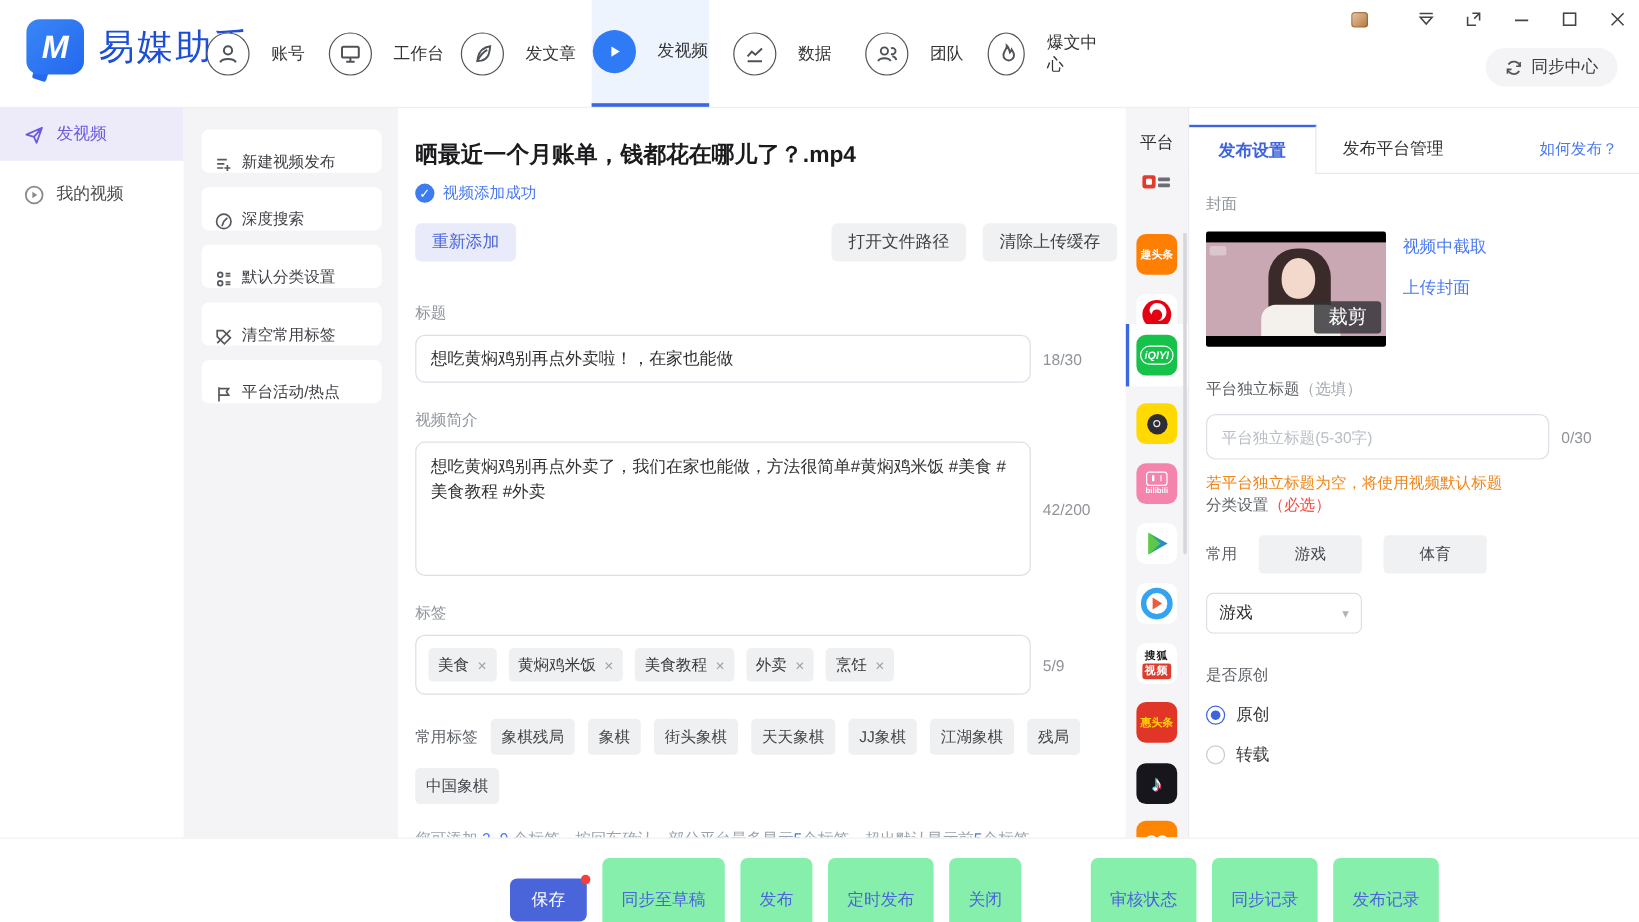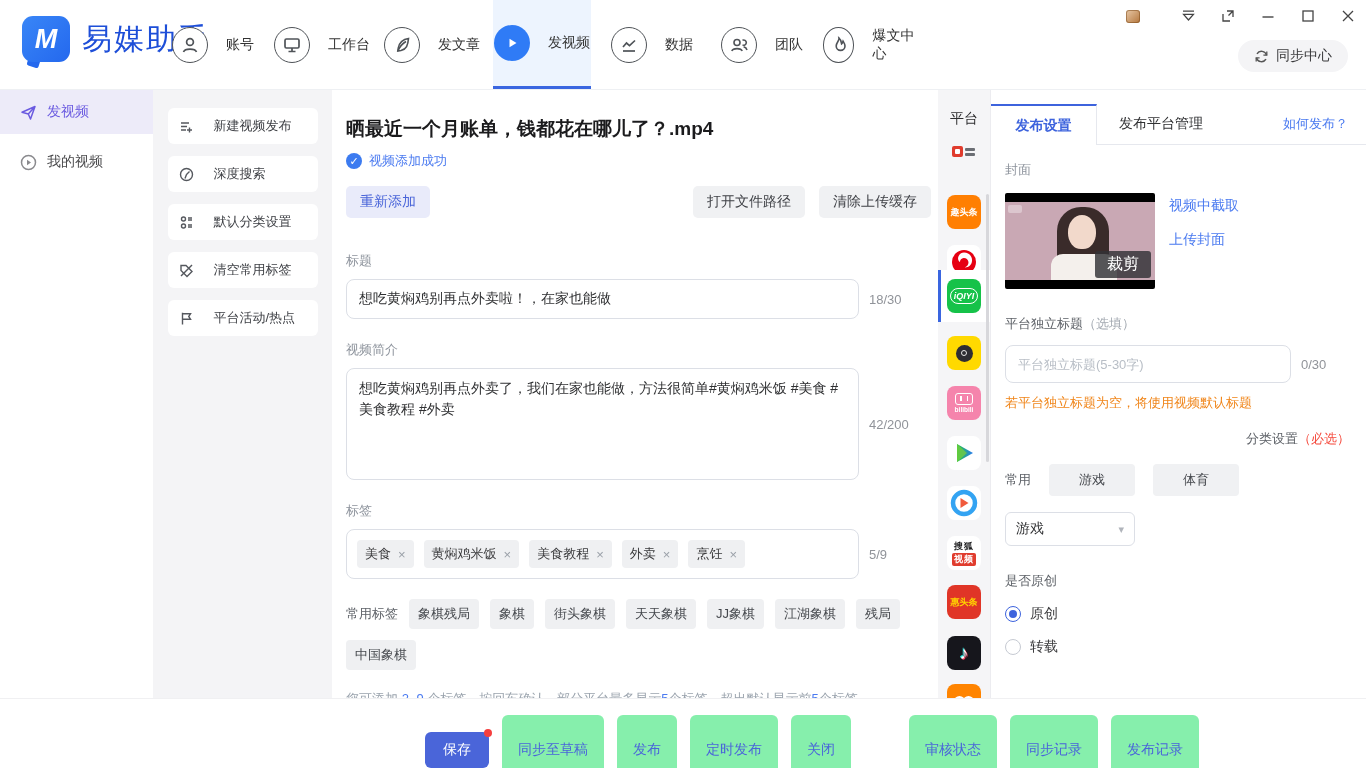--- a/index.html
+++ b/index.html
@@ -34,21 +34,21 @@
 
   
   .sidebar { position:absolute; left:0; top:90px; width:153px; bottom:0; background:#fff; }
   .side-item { height:44px; display:flex; align-items:center; gap:10px; padding-left:20px;
     font-size:14px; color:#4a4a4c; cursor:pointer; margin-top:6px; }
   .side-item.active { background:#edebf9; color:#6a5ae0; margin-top:0; }
 
   
   .actions { position:absolute; left:153px; top:90px; width:179px; height:608px; background:#f4f4f6; padding-top:18px; }
   .act-btn { width:150px; height:36px; margin:0 auto 12px auto; background:#fff; border-radius:6px;
-    display:flex; align-items:center; gap:20px; padding-left:11px; font-size:13px; color:#3f4146; cursor:pointer; }
+    display:flex; align-items:flex-end; gap:8px; padding-left:11px; font-size:13px; color:#3f4146; cursor:pointer; }
   .act-btn svg { flex:0 0 auto; color:#55585e; }
 
   
   .main { position:absolute; left:332px; top:90px; width:606px; height:608px; background:#fff;
     padding:26px 0 0 14px; }
   .vid-title { font-size:19px; font-weight:bold; color:#1b1b1d; margin-bottom:10px; }
   .status-row { display:flex; align-items:center; gap:7px; color:#4a7af0; font-size:13px; margin-bottom:16px; }
   .check-dot { width:16px; height:16px; border-radius:50%; background:#3c7bf0; color:#fff; font-size:11px;
     display:flex; align-items:center; justify-content:center; }
   .btn-row { display:flex; align-items:center; width:585px; margin-bottom:34px; }
@@ -141,21 +141,21 @@
     font-size:16px; padding:3px 12px; border-radius:3px; cursor:pointer; }
   .cover-links { display:flex; flex-direction:column; gap:16px; padding-top:4px; }
   .blue-link { color:#4a7af0; font-size:14px; cursor:pointer; }
   .indep-label { margin-top:26px; font-size:13px; color:#5d6167; }
   .indep-label .opt { color:#a2a8b0; }
   .rp-inp-row { display:flex; align-items:center; margin-top:12px; }
   .rp-inp { width:286px; height:38px; border:1px solid #dcdfe6; border-radius:8px; padding:0 12px;
     font-size:13px; color:#303133; font-family:inherit; outline:none; }
   .rp-inp::placeholder { color:#b8bec6; }
   .orange-note { margin-top:11px; font-size:13px; color:#f08519; }
-  .cat-label { margin-top:18px; font-size:13px; color:#5d6167;text-align:right; }
+  .cat-label { font-size:13px; color:#5d6167; }
   .cat-label .req { color:#f5483b; }
   .common-cats { display:flex; align-items:center; gap:18px; margin-top:16px; }
   .cat-btn { background:#f0f1f3; border-radius:4px; padding:7px 30px; font-size:13px; color:#45484d; cursor:pointer; }
   .select { margin-top:16px; width:130px; height:34px; border:1px solid #dcdfe6; border-radius:6px;
     display:flex; align-items:center; padding:0 10px; font-size:14px; color:#303133; cursor:pointer; }
   .select .caret { margin-left:auto; color:#b0b4bb; font-size:11px; }
   .orig-label { margin-top:26px; font-size:13px; color:#5d6167; }
   .radio-row { display:flex; align-items:center; gap:9px; margin-top:15px; font-size:14px; color:#3a3a3c; cursor:pointer; }
   .radio { width:16px; height:16px; border-radius:50%; border:1.5px solid #c6cad2; background:#fff; position:relative; }
   .radio.on { border-color:#3d63dd; }

